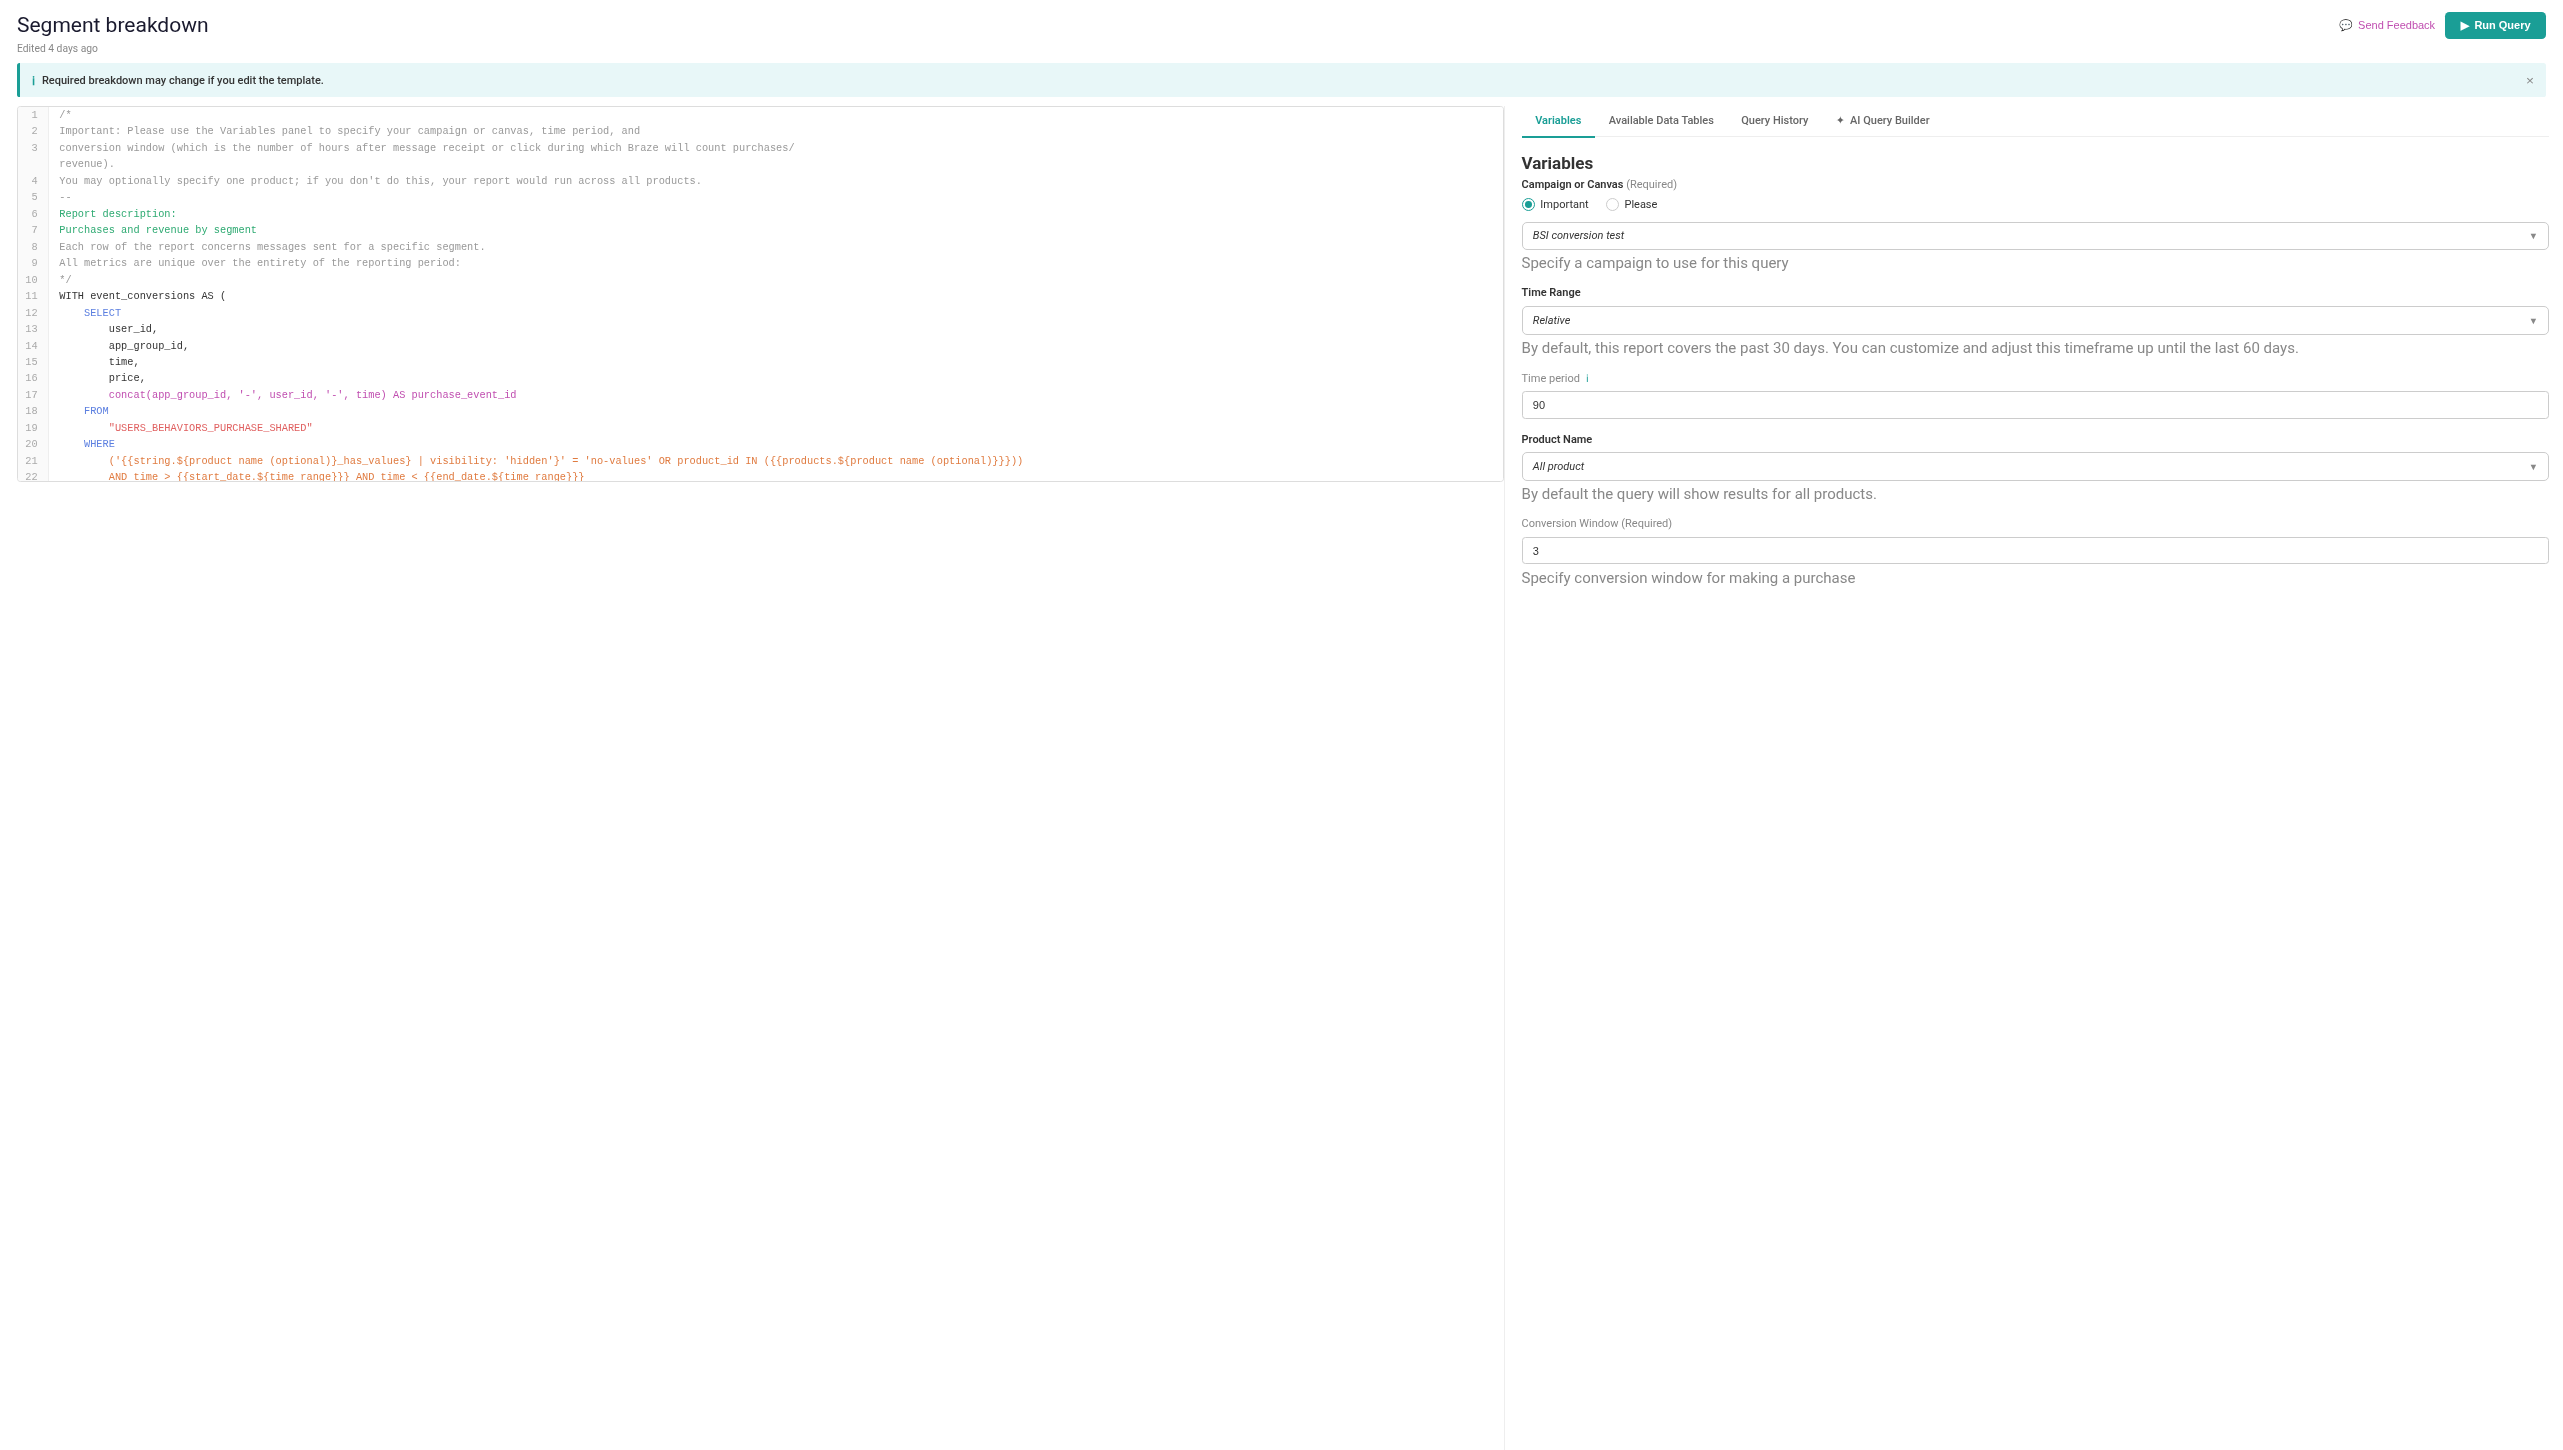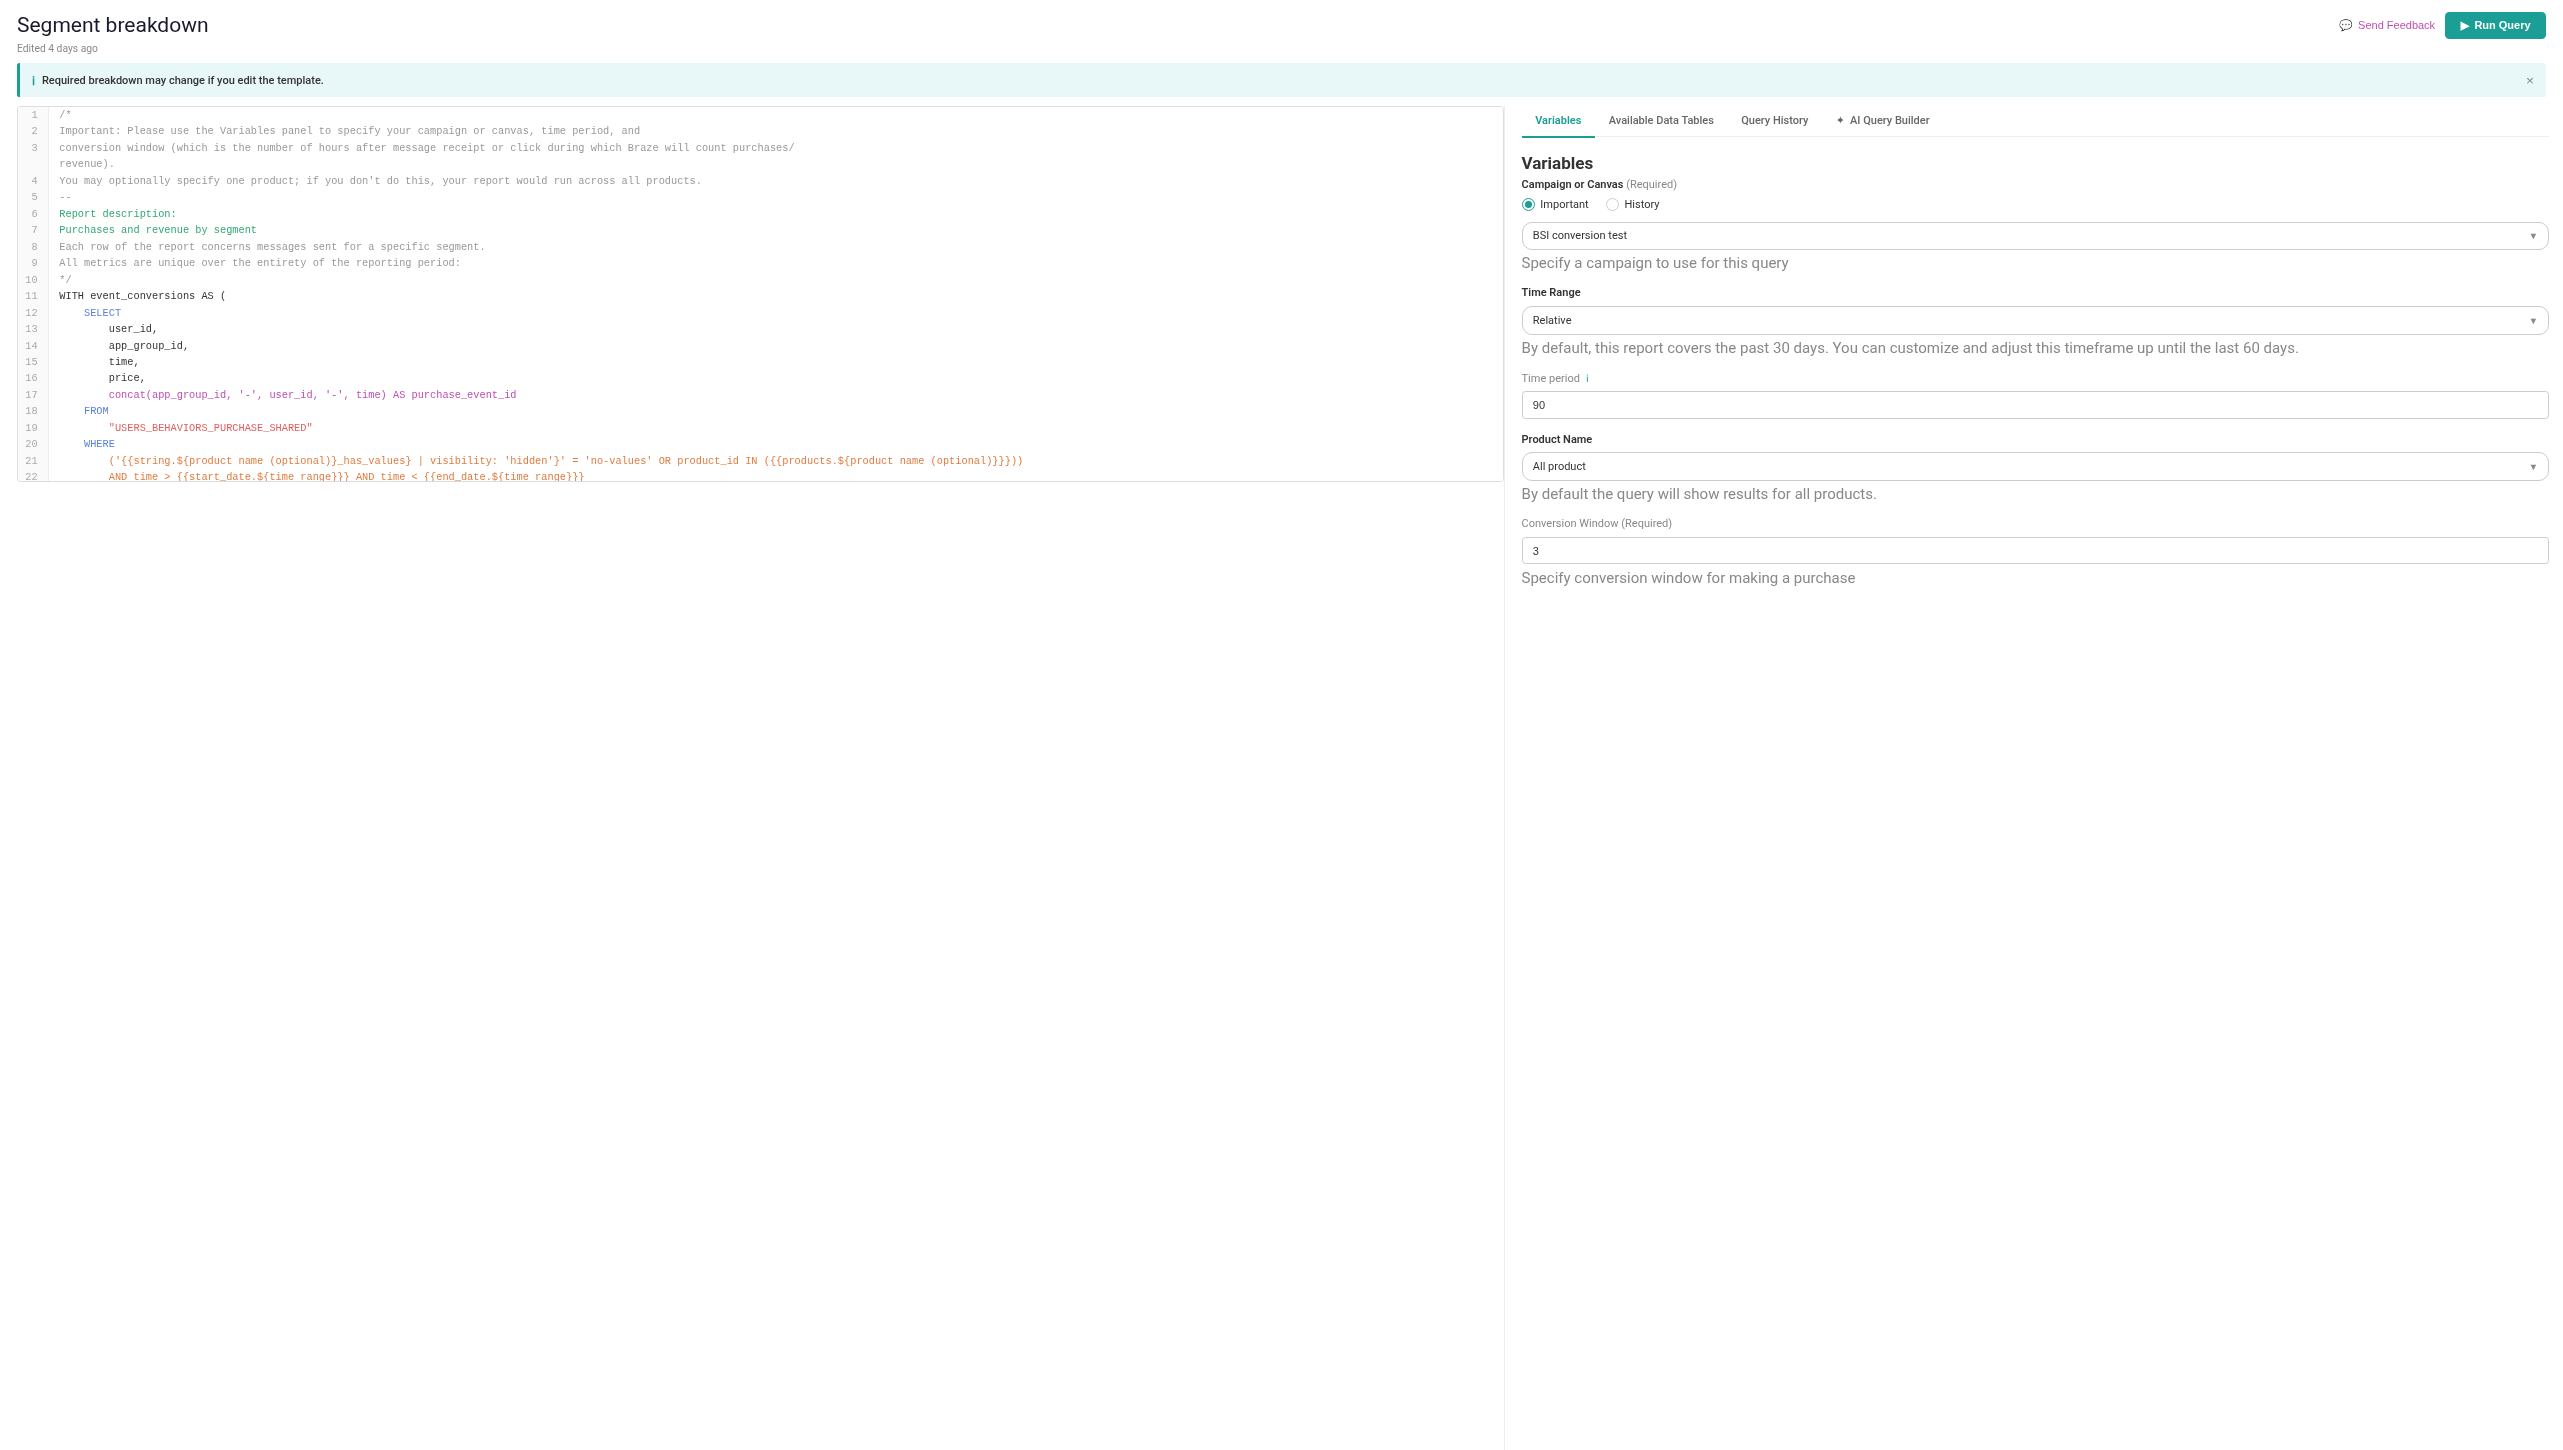--- a/index.html
+++ b/index.html
@@ -74,23 +74,23 @@
     .radio-row { display: flex; gap: 17px; margin-bottom: 10.3px; }
     .radio-option { display: flex; align-items: center; gap: 5.1px; font-size: 11px; cursor: pointer; }
     .radio-circle {
       width: 13.7px; height: 13.7px; border-radius: 50%; border: 1.7px solid #ccc;
       display: flex; align-items: center; justify-content: center;
     }
     .radio-circle.selected { border-color: #1a9e96; }
     .radio-circle.selected::after { content: ''; width: 6.8px; height: 6.8px; background: #1a9e96; border-radius: 50%; }
 
     .select-field {
-      width: 100%; border: 0.9px solid #ccc; border-radius: 10px; padding: 6.8px 10.3px;
+      width: 100%; border: 0.9px solid #ccc; border-radius: 5px; padding: 6.8px 10.3px;
       font-size: 11px; display: flex; align-items: center; justify-content: space-between;
-      cursor: pointer; background: #fff; color: #333;
+      cursor: pointer; background: #fff; color: #333; font-style: italic;
     }
     .select-chevron { color: #888; font-size: 9.4px; }
     .field-hint { font-size: 15px; color: #888; margin-top: 4.3px; }
 
     .text-input {
       width: 100%; border: 0.9px solid #ccc; border-radius: 3.4px;
       padding: 6.8px 10.3px; font-size: 11px; color: #333;
     }
   </style>
 </head>
@@ -237,21 +237,21 @@
         <div class="field-label">
           Campaign or Canvas <span>(Required)</span>
         </div>
         <div class="radio-row">
           <label class="radio-option">
             <div class="radio-circle selected"></div>
             <span>Important</span>
           </label>
           <label class="radio-option">
             <div class="radio-circle"></div>
-            <span>History</span>
+            <span>Please</span>
           </label>
         </div>
         <div class="select-field">
           <span>BSI conversion test</span>
           <span class="select-chevron">▼</span>
         </div>
         <div class="field-hint">Specify a campaign to use for this query</div>
       </div>
 
       <div class="field-group">

